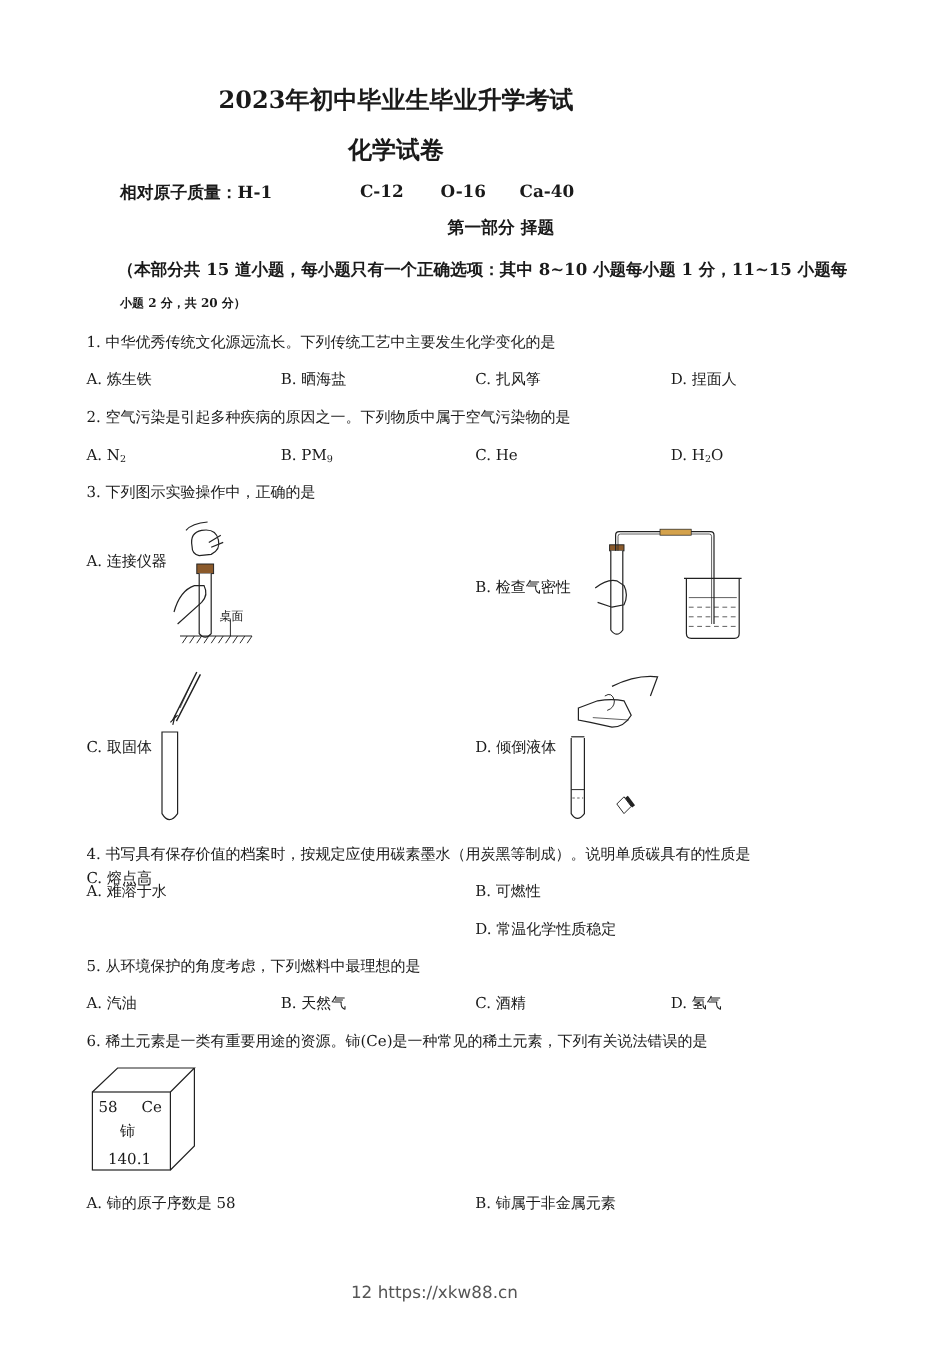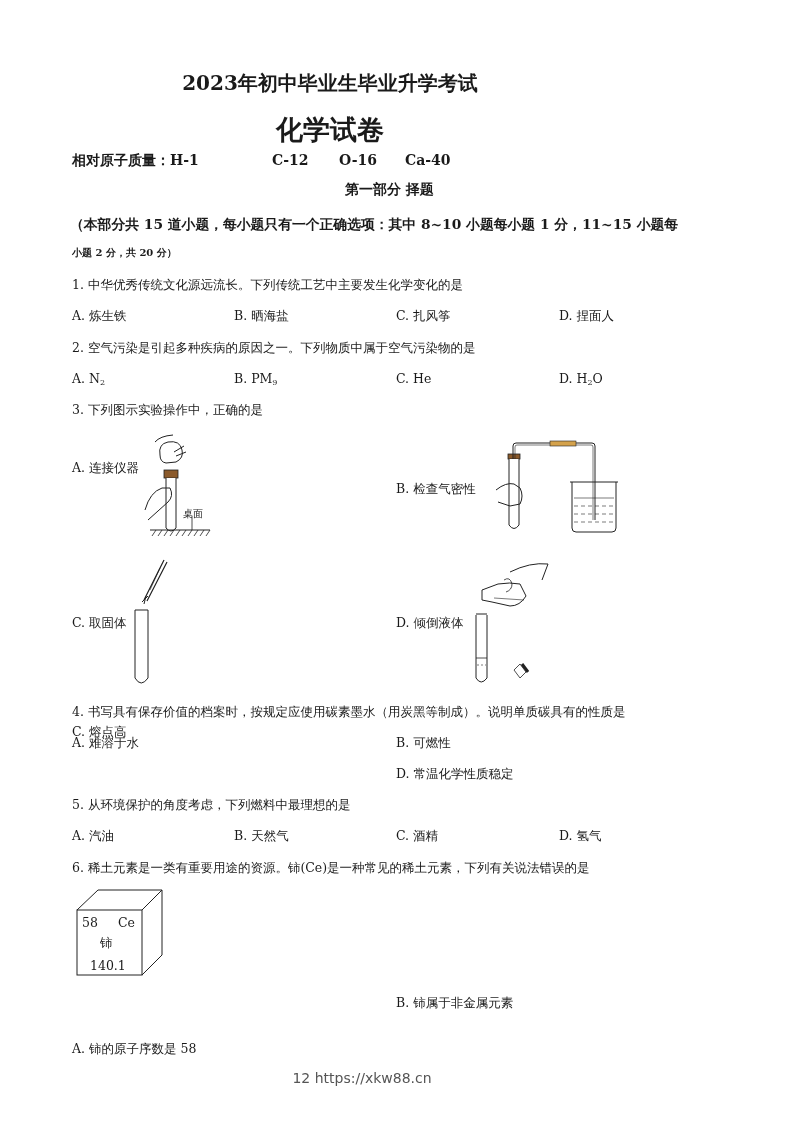--- a/index.html
+++ b/index.html
@@ -1,22 +1,22 @@
 <!DOCTYPE html>
 <html><head>
 <meta charset="utf-8">
 <style>
   * { box-sizing: border-box; margin: 0; padding: 0; }
   html, body { width: 793px; height: 1122px; background: #fff; }
   body { position: relative; font-family: "DejaVu Serif", "Liberation Serif", serif; color: #1a1a1a; overflow: hidden; }
   .abs { position: absolute; }
   .title { left: 0; width: 660px; text-align: center; font-weight: bold; font-family: "DejaVu Serif", serif; }
   .t1 { top: 70px; font-size: 20px; }
-  .t2 { top: 112px; font-size: 27px; font-family: Liberation Serif, serif; }
-  .bold { font-weight: bold; font-size: 14px; }
+  .t2 { top: 112px; font-size: 20px; font-family: Liberation Serif, serif; }
+  .bold { font-weight: bold; font-size: 14px; margin-left: 28px; }
   .q { font-size: 12.5px; left: 72px; white-space: nowrap; }
   .opt { font-size: 12.5px; white-space: nowrap; }
   sub { font-size: 8px; vertical-align: -2px; }
   svg { position: absolute; overflow: visible; }
   .footer { left: 0; width: 724px; text-align: center; top: 1070px; font-family: "DejaVu Sans", sans-serif; font-size: 14px; color: #555; }
   .cell { position: absolute; font-size: 12.5px; }
 </style>
 </head>
 <body>
 
@@ -131,16 +131,16 @@
     <rect x="1" y="22" width="65" height="65" fill="#fff" stroke="#222" stroke-width="1"></rect>
     <path d="M1 22 L22 2 L86 2 L66 22" fill="none" stroke="#222" stroke-width="1"></path>
     <path d="M86 2 L86 67 L66 87" fill="none" stroke="#222" stroke-width="1"></path>
   </svg>
   <div class="cell" style="left:6px; top:27px;">58</div>
   <div class="cell" style="left:42px; top:27px;">Ce</div>
   <div class="cell" style="left:24px; top:47px;">铈</div>
   <div class="cell" style="left:14px; top:70px;">140.1</div>
 </div>
 
-<div class="abs opt" style="left:72px; top:995px;margin-top:46px;">A.  铈的原子序数是 58</div>
+<div class="abs opt" style="left:72px; top:995px;">A.  铈的原子序数是 58</div>
 <div class="abs opt" style="left:396px; top:995px;">B.  铈属于非金属元素</div>
 
 <div class="abs footer">12 https://xkw88.cn</div>
 
 </body></html>

